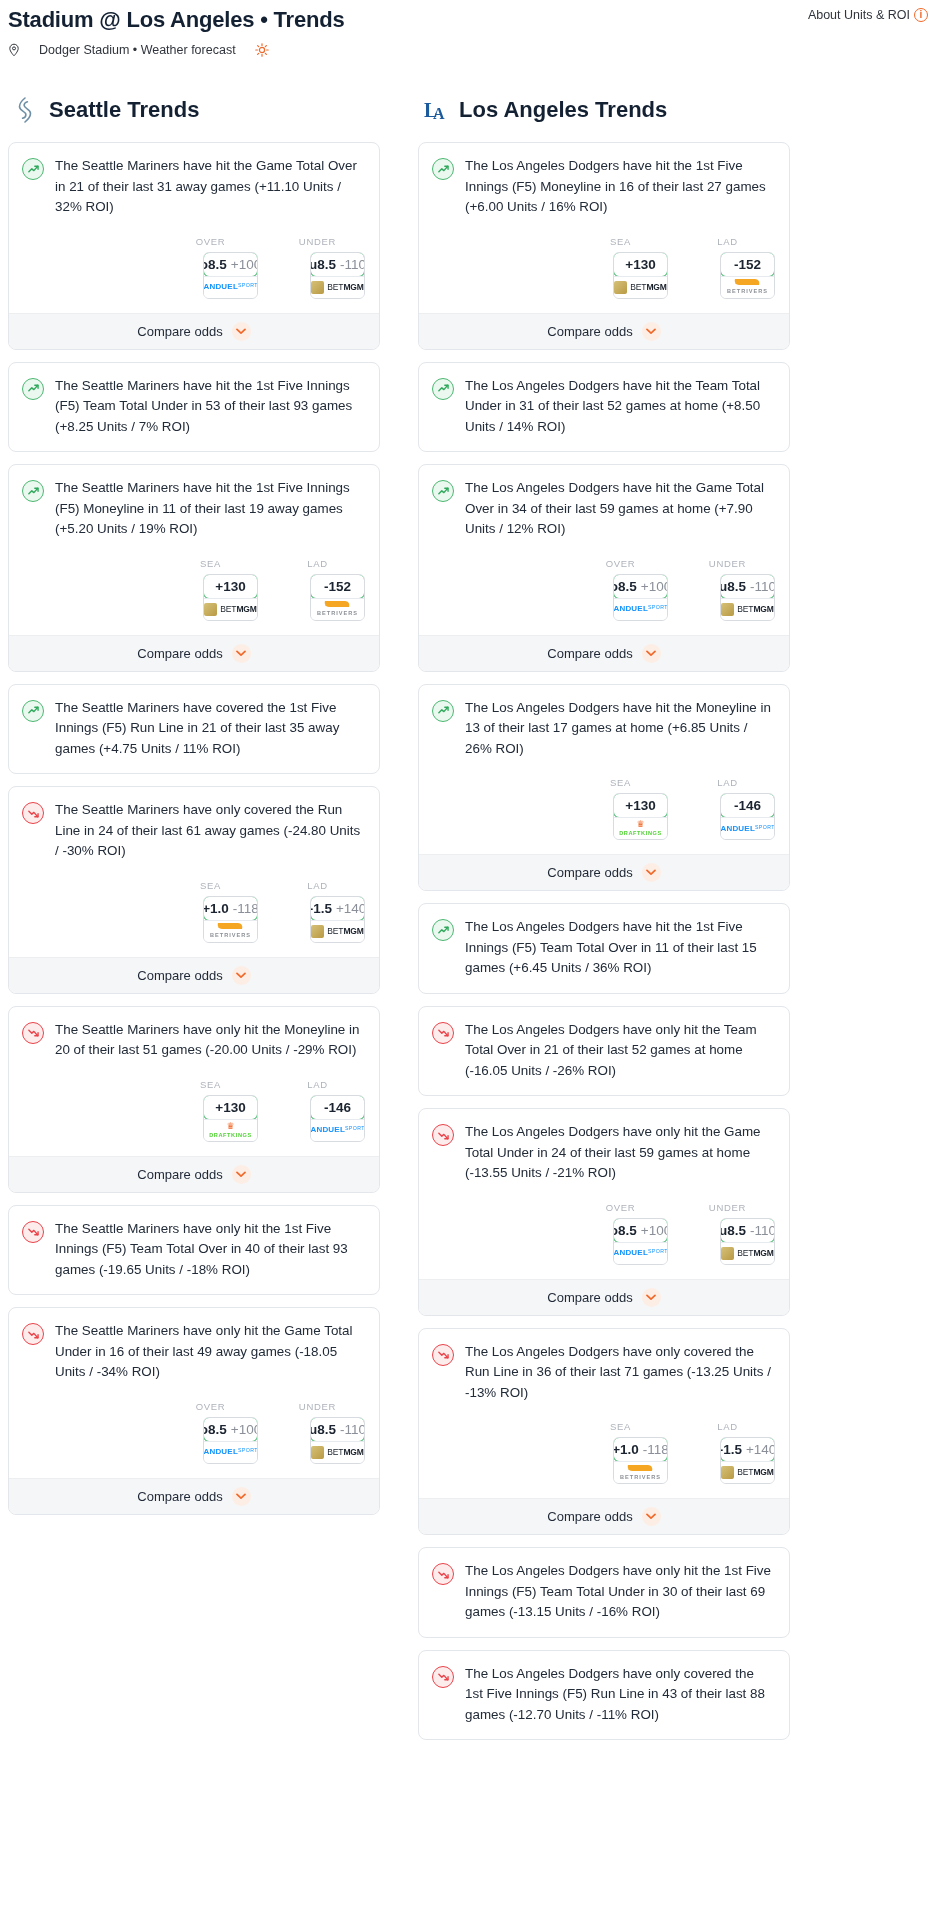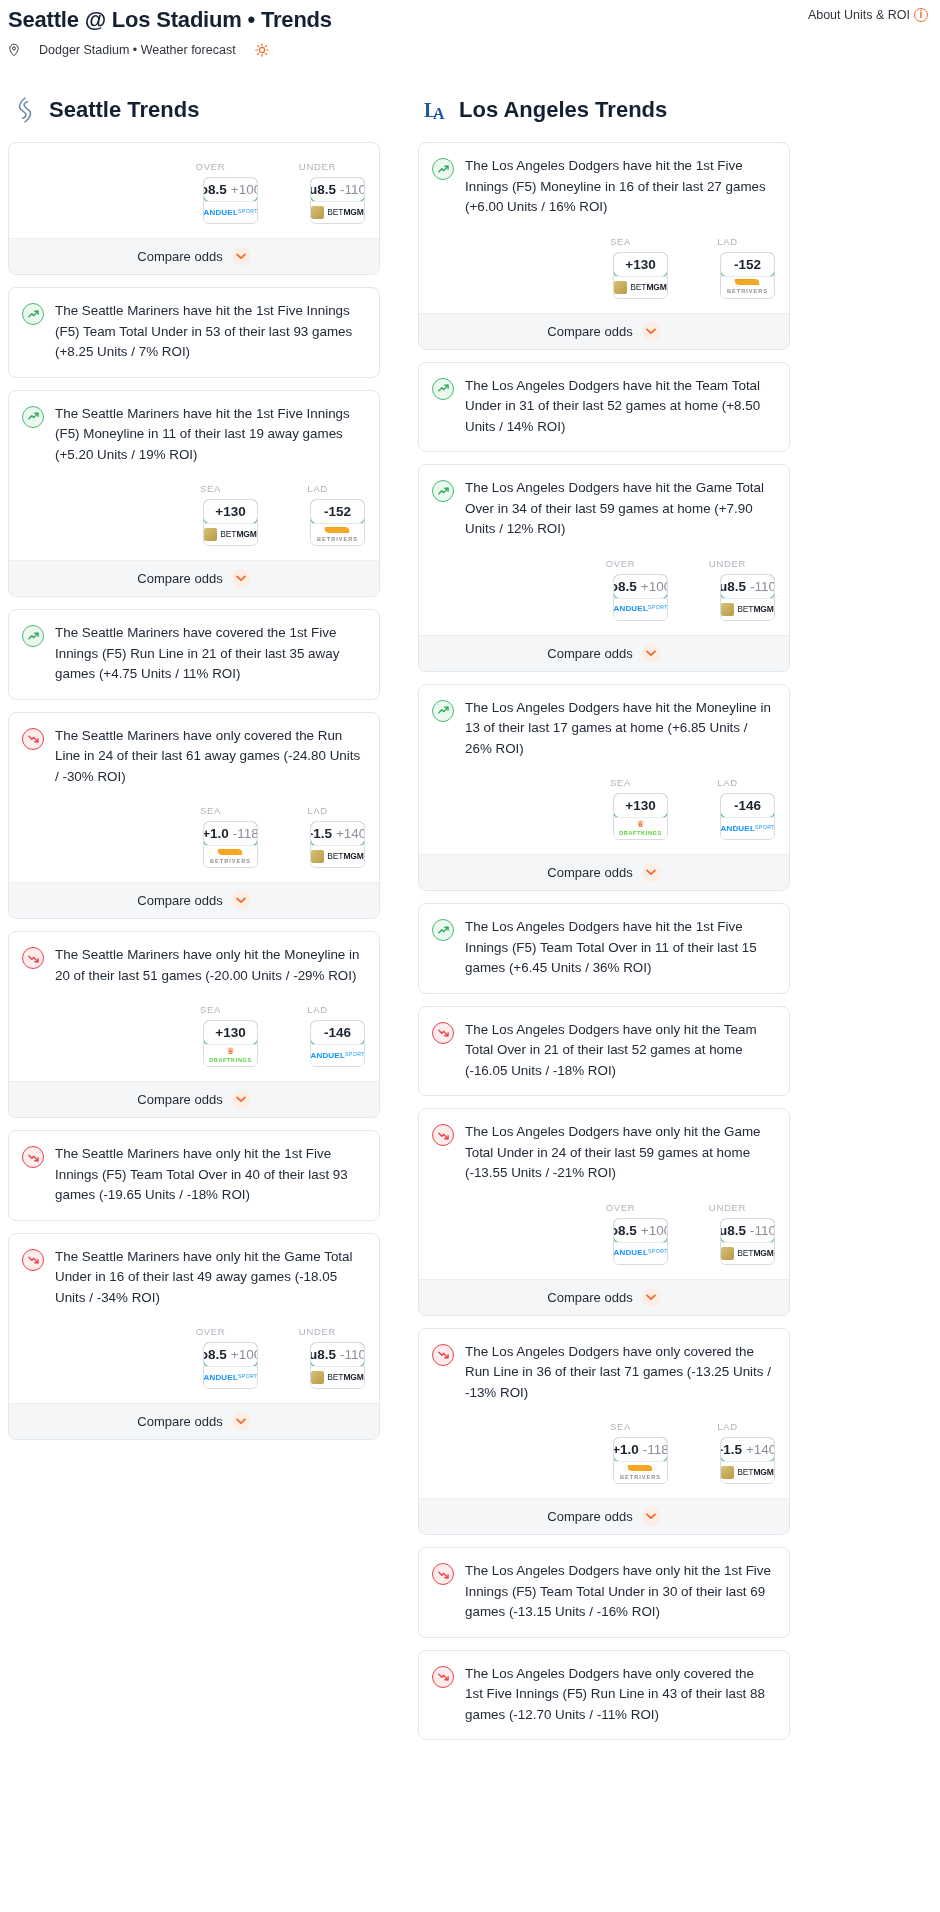--- a/index.html
+++ b/index.html
@@ -197,21 +197,21 @@
     background: #fdeee5;
     display: flex; align-items: center; justify-content: center;
   }
 </style>
 </head>
 <body>
 
 <div class="page">
 
   <div class="header">
-    <div class="title">Seattle @ Los Stadium • Trends</div>
+    <div class="title">Stadium @ Los Angeles • Trends</div>
 
     <div class="about">
       <span>About Units &amp; ROI</span>
       <span class="info-circle">i</span>
     </div>
 
     <div class="subline">
       <span class="pin-icon">
         <svg width="12" height="14" viewBox="0 0 12 14">
             <path d="M6 1.2c-2.3 0-4.2 1.9-4.2 4.2C1.8 8.6 6 12.8 6 12.8s4.2-4.2 4.2-7.4C10.2 3.1 8.3 1.2 6 1.2z" fill="none" stroke="#30353d" stroke-width="1"></path>
@@ -242,20 +242,31 @@
         <div class="col-head">
           <span class="col-head-logo">
             <svg width="22" height="28" viewBox="0 0 22 28">
               <path d="M11 2c-3 2.5-5.5 5-5.5 8.5 0 2.4 1.8 3.6 3.4 4.6 1.6 1 3 1.9 3 3.6 0 1.8-1.6 3.1-3.3 3.6" fill="none" stroke="#6f8fa6" stroke-width="1.6" stroke-linecap="round"></path>
               <path d="M11 26c3-2.5 5.5-5 5.5-8.5 0-2.4-1.8-3.6-3.4-4.6-1.6-1-3-1.9-3-3.6 0-1.8 1.6-3.1 3.3-3.6" fill="none" stroke="#6f8fa6" stroke-width="1.6" stroke-linecap="round"></path>
             </svg>
           </span>
           <span class="col-head-title">Seattle Trends</span>
         </div>
         <div class="card">
+          <div class="card-body">
+            <div class="trend-row">
+              <span class="trend-icon up">
+                <svg width="13" height="13" viewBox="0 0 14 14">
+                  <polyline points="2,9.5 5.2,6.3 7.4,8.2 11.6,3.6" fill="none" stroke="#2fa85c" stroke-width="1.5" stroke-linecap="round" stroke-linejoin="round"></polyline>
+                  <polyline points="8.4,3.5 11.9,3.5 11.9,6.8" fill="none" stroke="#2fa85c" stroke-width="1.5" stroke-linecap="round" stroke-linejoin="round"></polyline>
+                </svg>
+              </span>
+              <span class="trend-text">The Seattle Mariners have hit the Game Total Over in 21 of their last 31 away games (+11.10 Units / 32% ROI)</span>
+            </div>
+          </div>
           <div class="odds-wrap">
             <div class="odds-col">
               <div class="odds-label">OVER</div>
               <div class="odds-box">
                 <div class="odds-price">
                   <span class="line">o8.5</span>
                   <span class="juice">+100</span>
                 </div>
                 <div class="book-strip">
                   <span class="bk">
@@ -751,21 +762,21 @@
         </div>
         <div class="card">
           <div class="card-body">
             <div class="trend-row">
               <span class="trend-icon down">
                 <svg width="13" height="13" viewBox="0 0 14 14">
                   <polyline points="2,4.5 5.2,7.7 7.4,5.8 11.6,10.4" fill="none" stroke="#e8434a" stroke-width="1.5" stroke-linecap="round" stroke-linejoin="round"></polyline>
                   <polyline points="8.4,10.5 11.9,10.5 11.9,7.2" fill="none" stroke="#e8434a" stroke-width="1.5" stroke-linecap="round" stroke-linejoin="round"></polyline>
                 </svg>
               </span>
-              <span class="trend-text">The Los Angeles Dodgers have only hit the Team Total Over in 21 of their last 52 games at home (-16.05 Units / -18% ROI)</span>
+              <span class="trend-text">The Los Angeles Dodgers have only hit the Team Total Over in 21 of their last 52 games at home (-16.05 Units / -26% ROI)</span>
             </div>
           </div>
           <div style="height:14px"></div>
         </div>
         <div class="card">
           <div class="card-body">
             <div class="trend-row">
               <span class="trend-icon down">
                 <svg width="13" height="13" viewBox="0 0 14 14">
                   <polyline points="2,4.5 5.2,7.7 7.4,5.8 11.6,10.4" fill="none" stroke="#e8434a" stroke-width="1.5" stroke-linecap="round" stroke-linejoin="round"></polyline>

